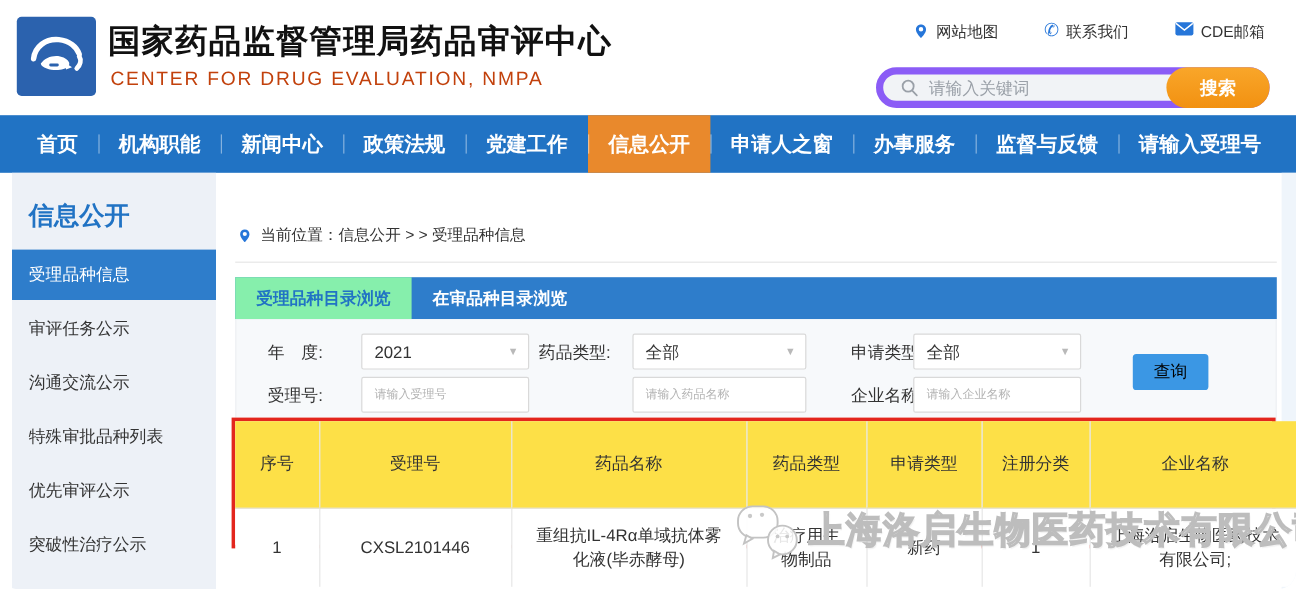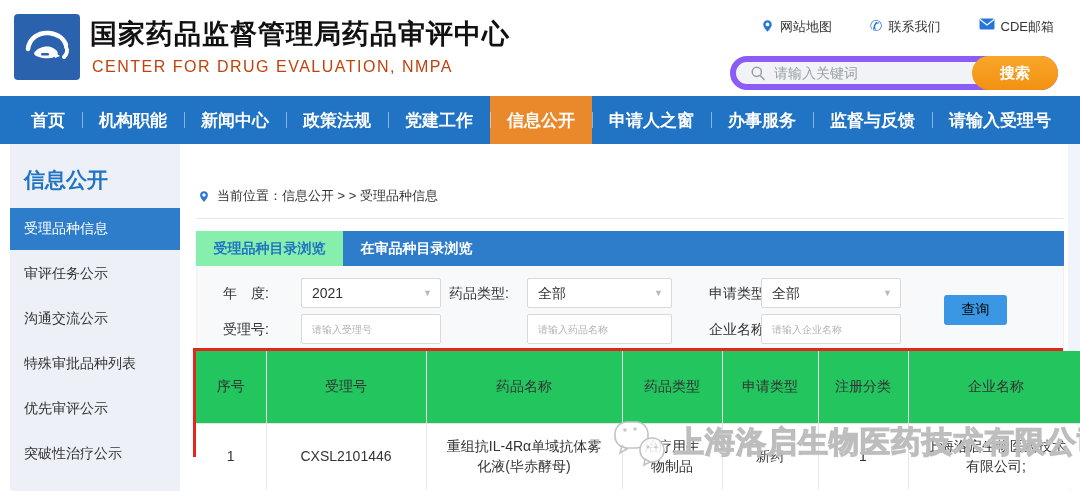--- a/index.html
+++ b/index.html
@@ -48,21 +48,21 @@
   .f-input { position:absolute; height:30px; background:#fff; border:1px solid #d9d9d9; border-radius:2px; font-size:10px; color:#333; padding-left:10px; outline:none; font-family:inherit; }
   .f-input::placeholder { color:#b3b3b3; }
   .r1 { top:12px; } .r2 { top:48px; }
   .c1l { left:0; width:72px; } .c1f { left:104px; width:140px; }
   .c2l { left:244px; width:76px;text-align:center; } .c2f { left:330px; width:145px; }
   .c3l { left:496px; width:76px; } .c3f { left:564px; width:140px; }
   .query-btn { position:absolute; left:747px; top:29px; width:63px; height:30px; background:#3b97e4; border:none; border-radius:3px; color:#000000; font-size:14px; cursor:pointer; font-family:inherit;text-align:center; }
 
   .table-anno { position:absolute; left:-3px; top:176px; width:870px; height:109px; border:3px solid #e3261d; background:#fff; z-index:2; }
   table { width:100%; height:100%; border-collapse:collapse; table-layout:fixed; }
-  thead th { height:37px; background:#22c55e; font-size:14px; color:#333; font-weight:normal; border-bottom:1px solid #e3e3e3; }
+  thead th { height:37px; background:#fde047; font-size:14px; color:#333; font-weight:normal; border-bottom:1px solid #e3e3e3; }
   tbody td { text-align:center; font-size:14px; color:#333; background:#fff; padding:2px 16px; line-height:1.45; }
   th + th, td + td { border-left:1px solid #e6e6e6; }
 
   .pager { position:absolute; left:2px; top:288px; height:28px; display:flex; align-items:center; font-size:13px; color:#555; z-index:1; }
   .pg-total { margin-right:14px; }
   .pg-btn { width:72px; height:28px; line-height:26px; text-align:center; border:1px solid #e0e0e0; background:#fafafa; color:#c6c6c6; border-radius:2px; cursor:default; }
   .pg-cur { width:34px; height:28px; line-height:28px; text-align:center; background:#2676d9; color:#fff; border-radius:2px; margin:0 8px; cursor:pointer; }
   .pg-size { position:relative; width:82px; height:28px; line-height:26px; border:1px solid #dcdcdc; border-radius:2px; background:#fff; color:#333; padding-left:9px; margin-left:14px; cursor:pointer; }
   .pg-size .caret { position:absolute; right:7px; top:1px; font-size:8px; color:#444; }
   .pg-refresh { margin-left:16px; width:18px; height:18px; cursor:pointer; }

